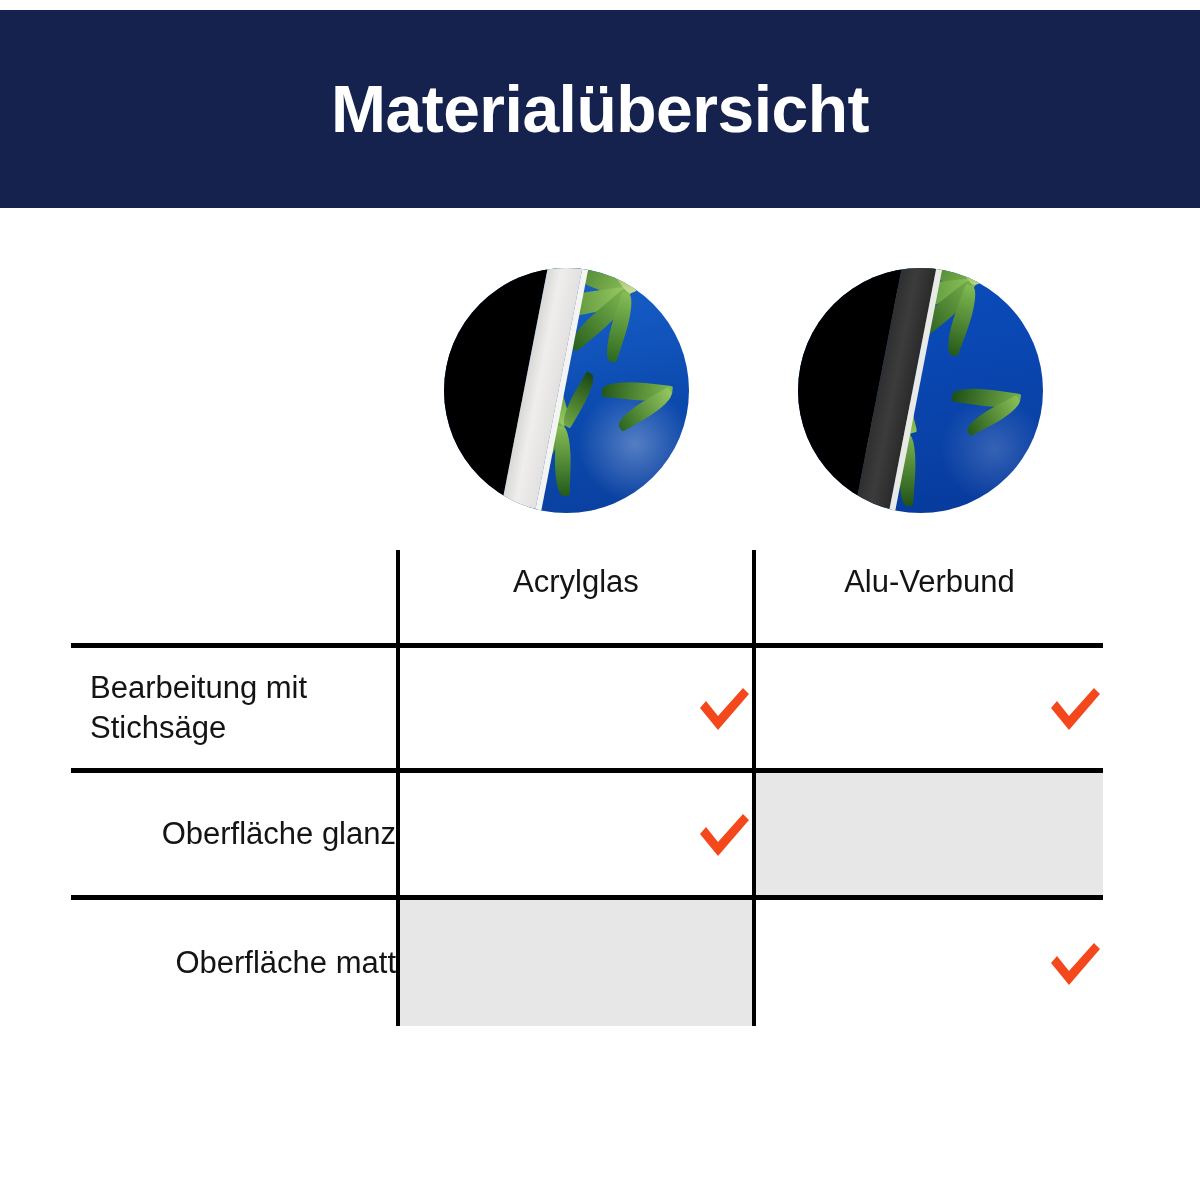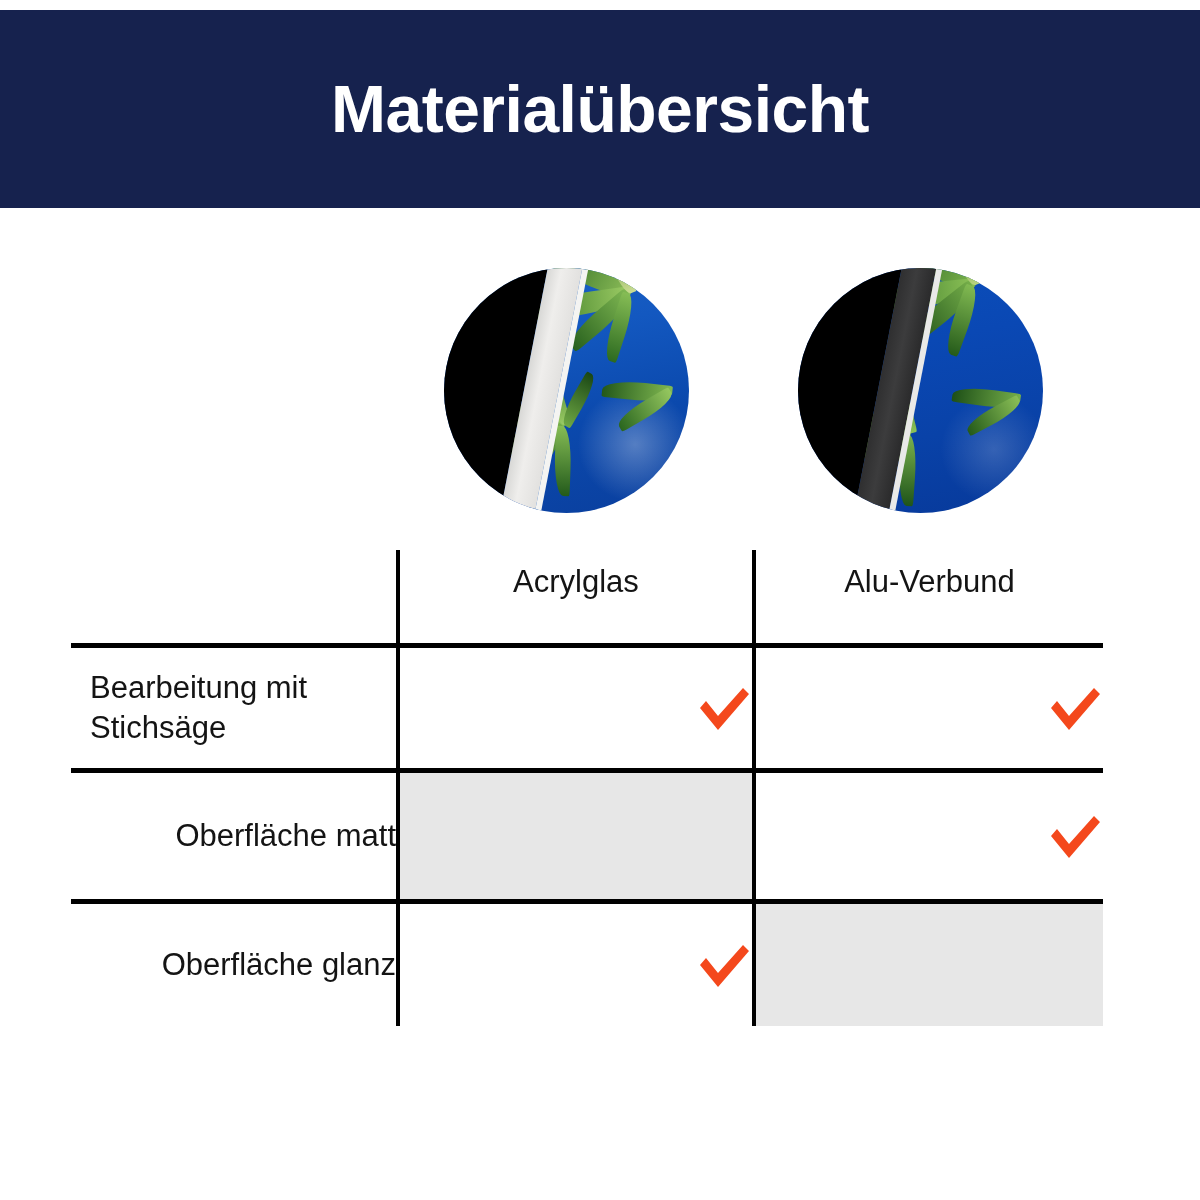--- a/index.html
+++ b/index.html
@@ -301,41 +301,41 @@
         <path d="M4 23 L10 16 L22 31 L47 3 L53 9 L22 45 Z"></path>
       </svg>
     </div>
     <div class="c-val last">
       <svg class="check" viewBox="0 0 56 46">
         <path d="M4 23 L10 16 L22 31 L47 3 L53 9 L22 45 Z"></path>
       </svg>
     </div>
   </div>
 
+  <div class="trow row-body row-3">
+    <div class="c-label">
+      <span class="label-text">Oberfläche glanz</span>
+    </div>
+    <div class="c-val">
+      <svg class="check" viewBox="0 0 56 46">
+        <path d="M4 23 L10 16 L22 31 L47 3 L53 9 L22 45 Z"></path>
+      </svg>
+    </div>
+    <div class="c-val last filled">
+      <span class="empty-mark"></span>
+    </div>
+  </div>
+
   <div class="trow row-body row-2">
     <div class="c-label">
       <span class="label-text">Oberfläche matt</span>
     </div>
     <div class="c-val filled">
       <span class="empty-mark"></span>
     </div>
     <div class="c-val last">
       <svg class="check" viewBox="0 0 56 46">
         <path d="M4 23 L10 16 L22 31 L47 3 L53 9 L22 45 Z"></path>
       </svg>
     </div>
   </div>
 
-  <div class="trow row-body row-3">
-    <div class="c-label">
-      <span class="label-text">Oberfläche glanz</span>
-    </div>
-    <div class="c-val">
-      <svg class="check" viewBox="0 0 56 46">
-        <path d="M4 23 L10 16 L22 31 L47 3 L53 9 L22 45 Z"></path>
-      </svg>
-    </div>
-    <div class="c-val last filled">
-      <span class="empty-mark"></span>
-    </div>
-  </div>
-
 </div>
 
 </body></html>

